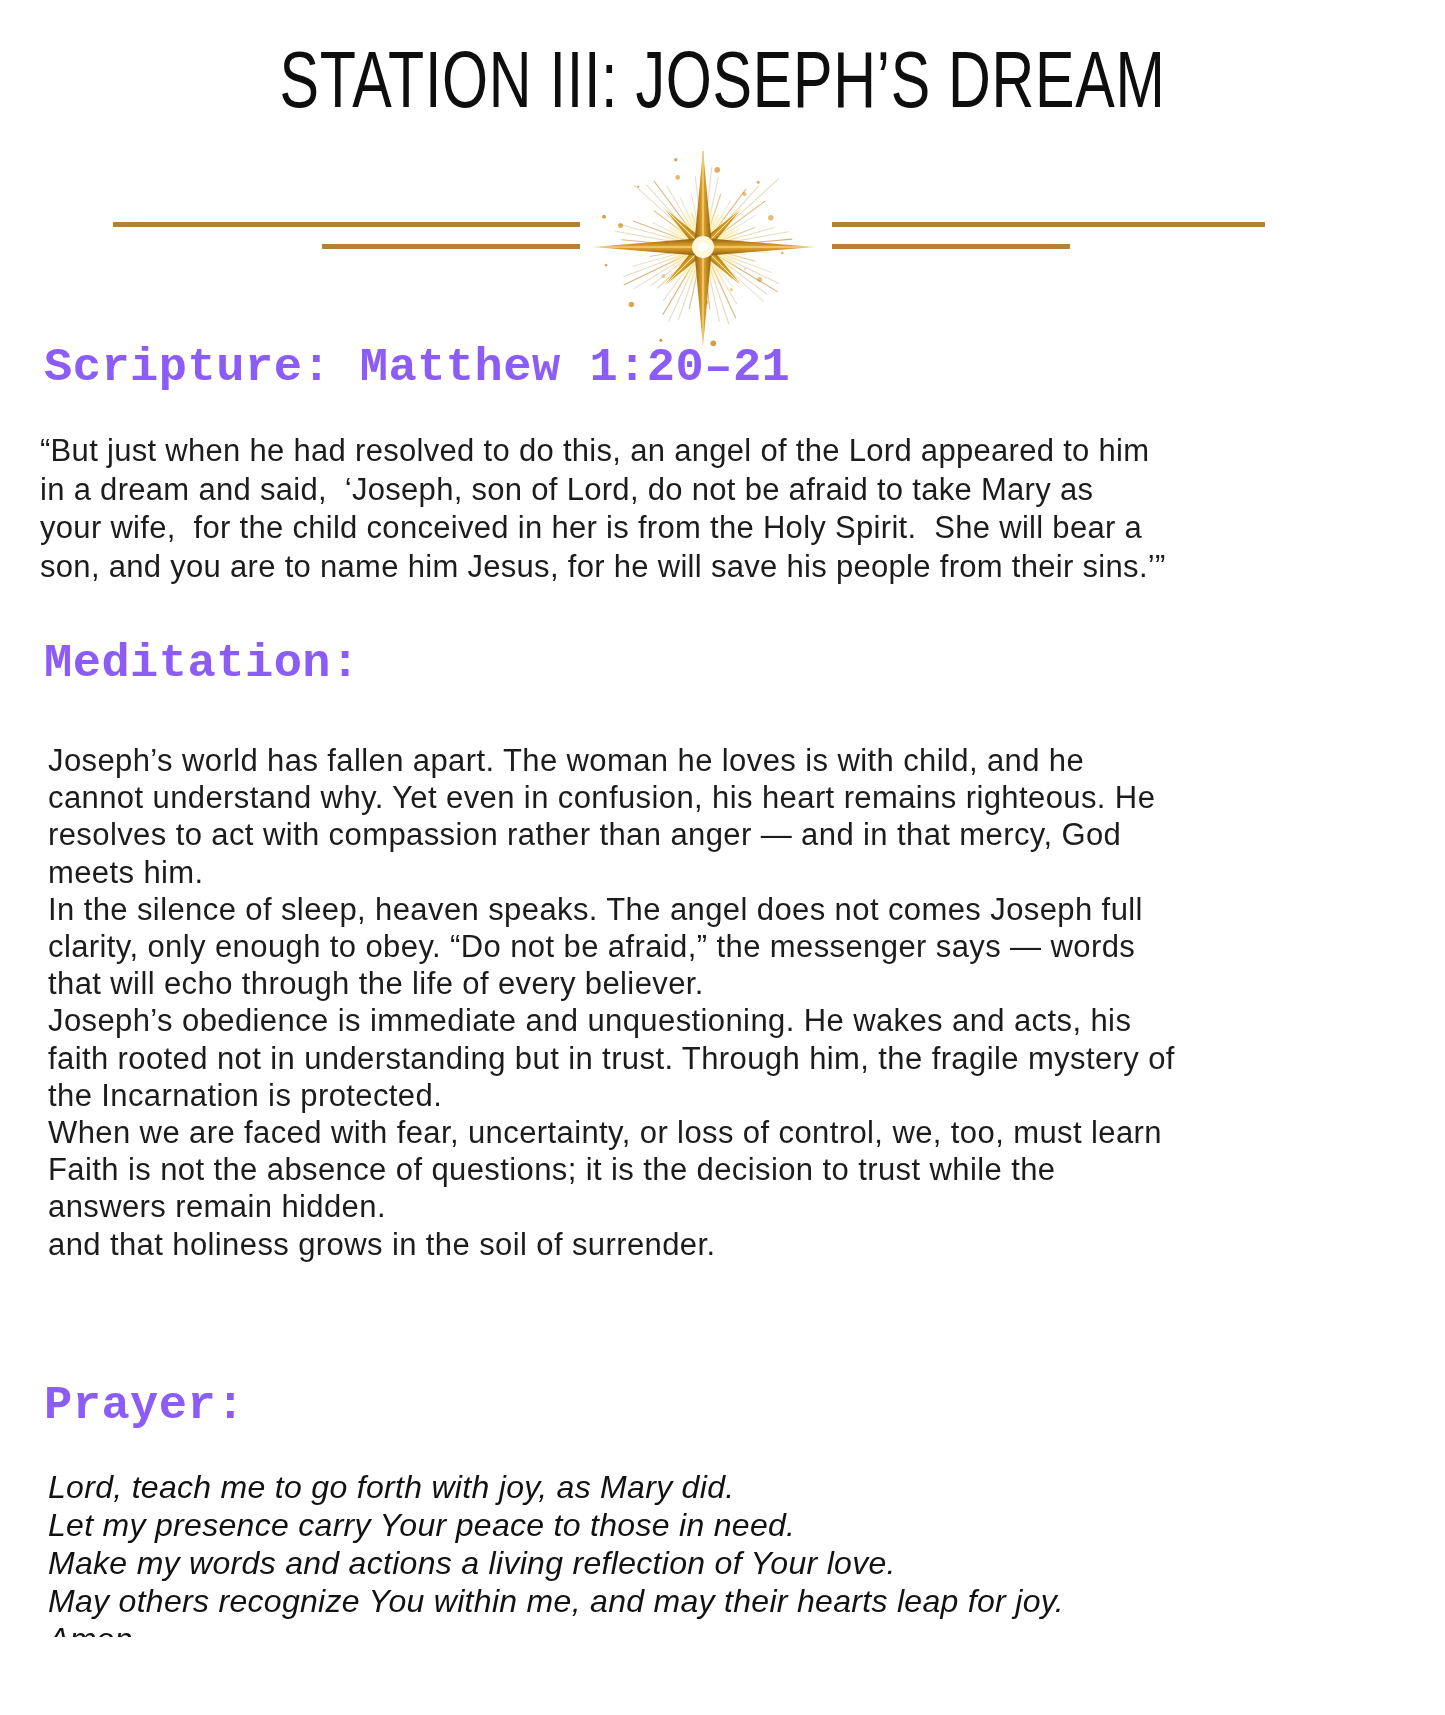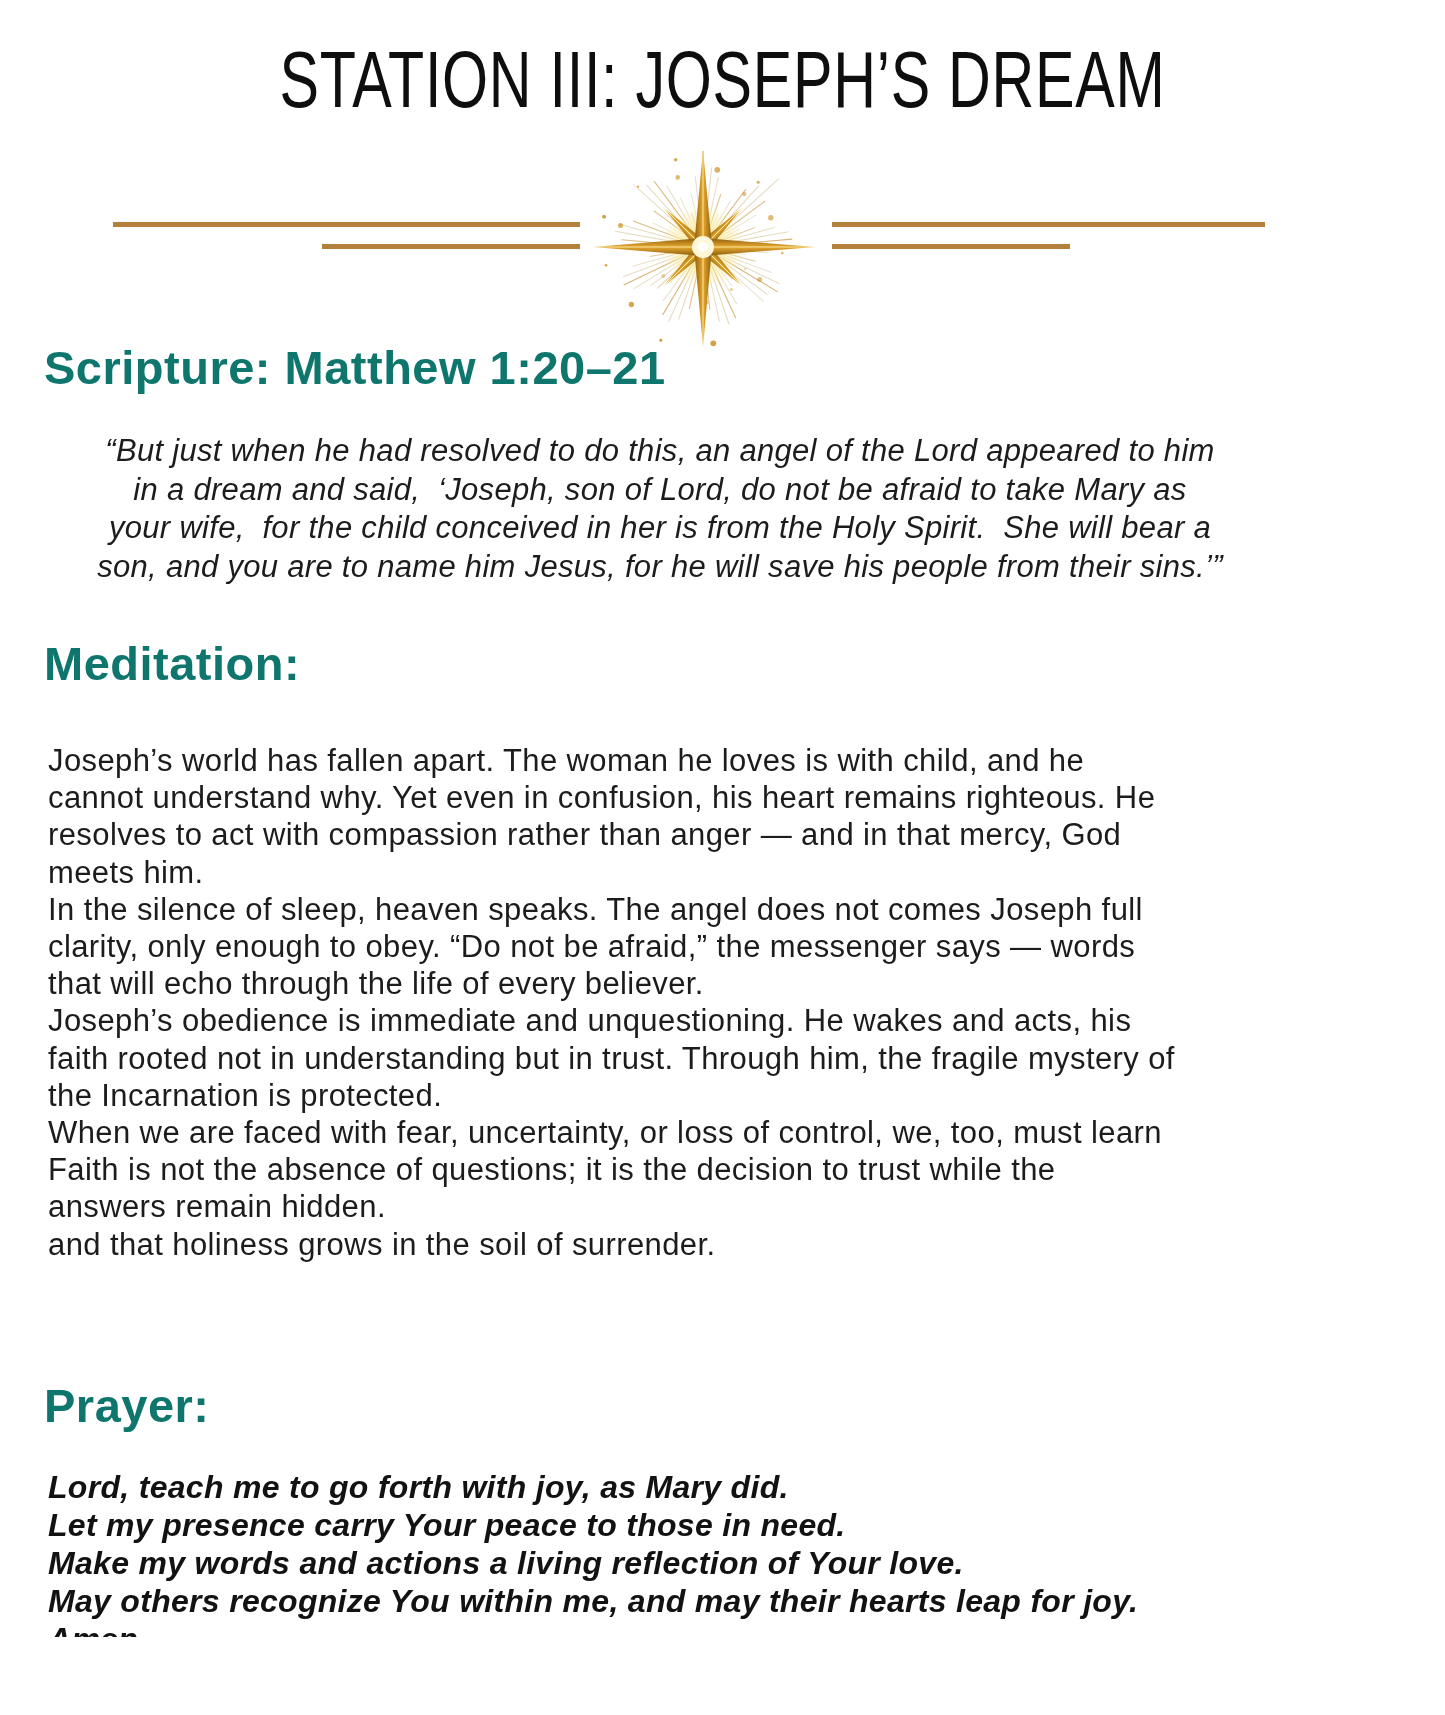--- a/index.html
+++ b/index.html
@@ -15,42 +15,42 @@
     color:#0e0e0e;
   }
   .divider-line{position:absolute;height:5px;background:#b5803c;}
   .line-left-long  {left:113px;top:222px;width:467px;}
   .line-left-short {left:322px;top:244px;width:258px;}
   .line-right-long {left:832px;top:222px;width:433px;}
   .line-right-short{left:832px;top:244px;width:238px;}
   .star-svg{position:absolute;left:553px;top:137px;width:300px;height:220px;}
   .section-heading{
     position:absolute;left:44px;margin:0;
-    font-family:Liberation Sans, sans-serif;
-    font-weight:700;font-size:47px;line-height:1.2;color:#0f766e;
+    font-family:Liberation Mono, monospace;
+    font-weight:700;font-size:47px;line-height:1.2;color:#8b5cf6;
     letter-spacing:0.5px;
     text-align:center;
   }
   #scripture-heading{top:340px;}
   #meditation-heading{top:636px;}
   #prayer-heading{top:1378px;}
   .quote{
     position:absolute;left:40px;top:432px;width:1240px;
-    text-align:center;font-style:italic;font-size:31px;line-height:38.5px;
+    text-align:left;font-size:31px;line-height:38.5px;
     letter-spacing:0.3px;color:#1c1c1c;
   }
   .quote .line{white-space:pre;}
   .meditation-body{
     position:absolute;left:48px;top:742px;width:1370px;
     font-size:31px;line-height:37.2px;letter-spacing:0.4px;color:#1c1c1c;
   }
   .meditation-body .line{white-space:pre;}
   .prayer-body{
     position:absolute;left:48px;top:1468px;width:1370px;
-    font-weight:700;font-style:italic;font-size:32px;line-height:38px;
+    font-weight:400;font-style:italic;font-size:32px;line-height:38px;
     letter-spacing:0.3px;color:#121212;
   }
   .prayer-body .line{white-space:pre;}
 </style>
 </head>
 <body>
 
 <div class="page">
 
   <h1 class="title">STATION III: JOSEPH’S DREAM</h1>

